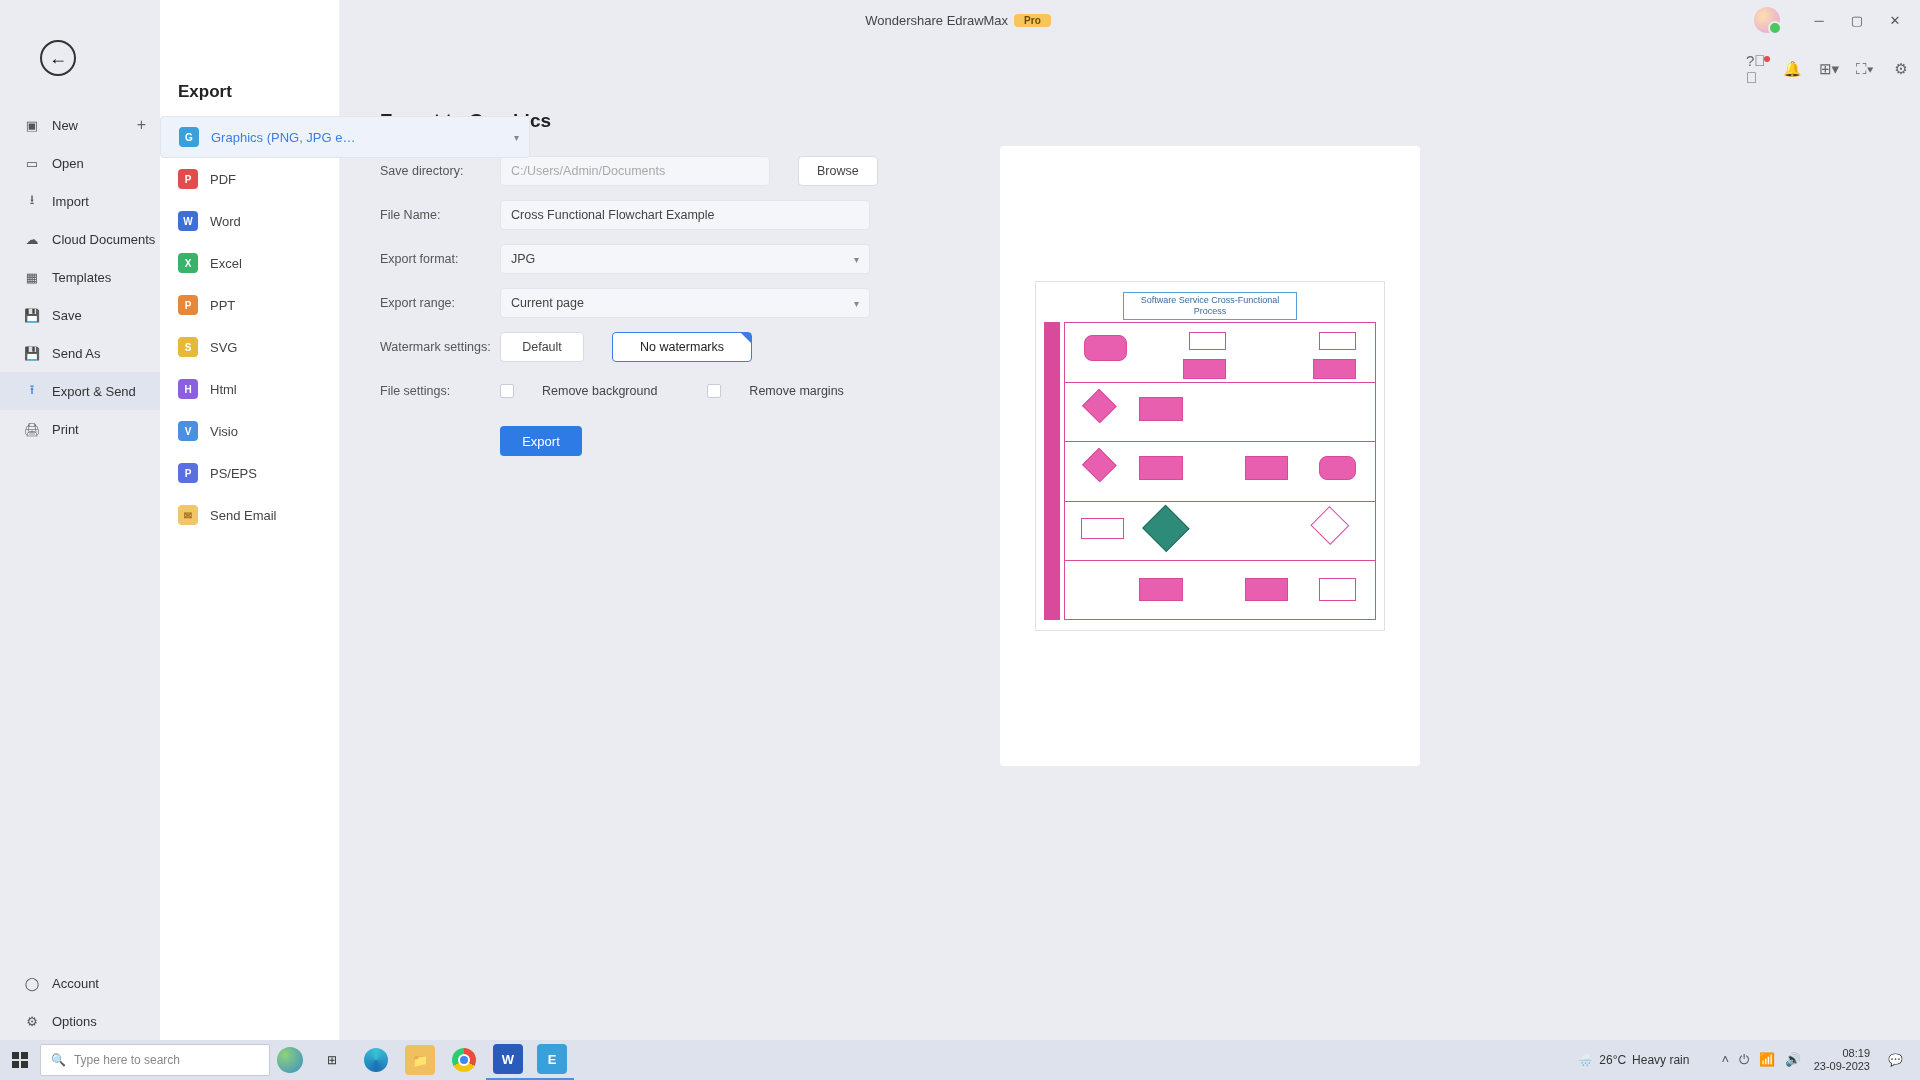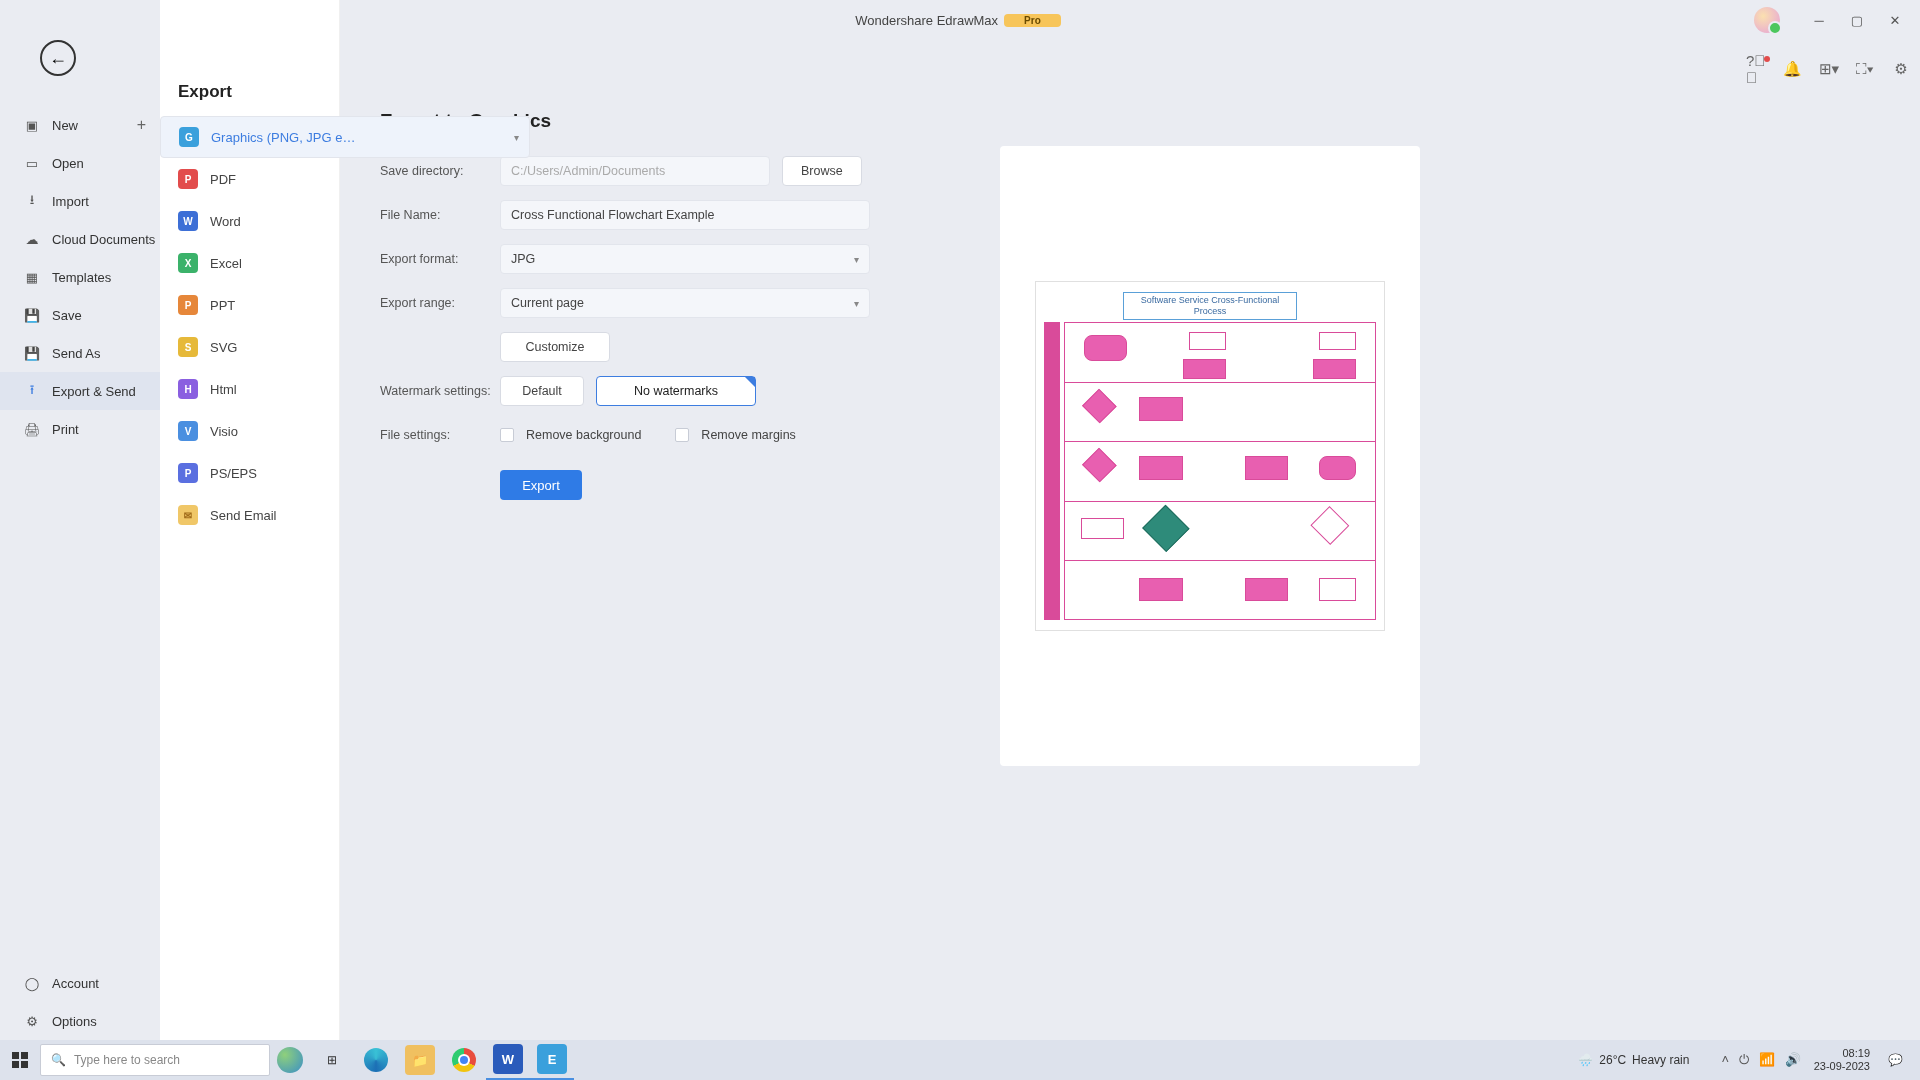--- a/index.html
+++ b/index.html
@@ -3,21 +3,21 @@
 <meta charset="utf-8">
 <style>
 * { margin: 0; padding: 0; box-sizing: border-box; font-family: -apple-system, "Segoe UI", Arial, sans-serif; }
 html, body { width: 1920px; height: 1080px; overflow: hidden; background: #eaecf2; }
 
 .app { width: 1920px; height: 1040px; display: flex; position: relative; }
 
 
 .titlebar { position: absolute; top: 0; left: 0; right: 4px; height: 40px; display: flex; align-items: center; justify-content: center; pointer-events: none; }
 .titlebar .title { font-size: 13px; color: #444; }
-.titlebar .pro { background: #f7c55a; color: #6a4b00; font-size: 10px; border-radius: 4px; padding: 1px 20px; margin-left: 6px; font-weight: 600; }
+.titlebar .pro { background: #f7c55a; color: #6a4b00; font-size: 10px; border-radius: 4px; padding: 1px 10px; margin-left: 6px; font-weight: 600; }
 .winbtns { position: absolute; right: 4px; top: 0; height: 40px; display: flex; align-items: center; gap: 4px; pointer-events: auto; }
 .winbtns .avatar { width: 26px; height: 26px; border-radius: 50%; background: radial-gradient(circle at 35% 35%, #fbe0b0, #e4a0d8); margin-right: 18px; position: relative; }
 .winbtns .avatar::after{content:"";position:absolute;right:-2px;bottom:-2px;width:10px;height:10px;border-radius:50%;background:#4cc75d;border:2px solid #eaecf2;}
 .winbtns .wb { width: 34px; height: 34px; display: flex; align-items: center; justify-content: center; color: #555; font-size: 13px; cursor: pointer; }
 
 .toolbar-icons { position: absolute; right: 8px; top: 58px; display: flex; gap: 14px; align-items: center; }
 .toolbar-icons .ti { width: 22px; height: 22px; color: #666; display: flex; align-items: center; justify-content: center; font-size: 15px; cursor: pointer; position: relative; }
 .toolbar-icons .ti.dot::after{content:"";position:absolute;top:-2px;right:-2px;width:6px;height:6px;border-radius:50%;background:#e24c4c;}
 
 
@@ -36,33 +36,33 @@
 .formats .fi { height: 42px; display: flex; align-items: center; gap: 12px; padding-left: 18px; font-size: 13px; color: #444; cursor: pointer; }
 .formats .fi.sel { background: #eef3fb; color: #3d7de0; }
 .formats .fi .fico { width: 20px; height: 20px; border-radius: 4px; display: inline-flex; align-items: center; justify-content: center; font-size: 10px; color: #fff; font-weight: 700; }
 
 
 .content { flex: 1; background: #eaecf2; padding: 56px 0 0 40px; display: flex; gap: 40px; }
 .form-col { width: 580px; padding-top: 54px; }
 .form-col h2 { font-size: 19px; font-weight: 700; color: #222; margin-bottom: 24px; }
 .row { display: flex; align-items: center; margin-bottom: 14px; min-height: 30px; }
 .row .lbl { width: 120px; font-size: 12.5px; color: #555; }
-.row .val { flex: 1; display: flex; gap: 12px; align-items: center; }
+.row .val { flex: 1; display: flex; gap: 28px; align-items: center; }
 .txt { height: 30px; background: #f4f6fa; border: 1px solid #e2e5ec; border-radius: 4px; padding: 0 10px; font-size: 12.5px; color: #666; display: flex; align-items: center; }
 .txt.w1 { width: 270px; color: #aaa; }
 .txt.w2 { width: 370px; color: #444; }
 .sel { height: 30px; background: #f4f6fa; border: 1px solid #e2e5ec; border-radius: 4px; padding: 0 10px; font-size: 12.5px; color: #444; width: 370px; display: flex; align-items: center; position: relative; cursor: pointer; }
 .sel::after { content: "▾"; position: absolute; right: 10px; color: #888; font-size: 10px; }
 .btn { height: 30px; padding: 0 18px; background: #fff; border: 1px solid #d8dbe3; border-radius: 4px; font-size: 12.5px; color: #444; display: flex; align-items: center; cursor: pointer; }
 .seg { display: flex; gap: 10px; }
 .seg .s { width: 84px; height: 30px; border: 1px solid #d8dbe3; border-radius: 4px; background: #fff; font-size: 12.5px; color: #444; display: flex; align-items: center; justify-content: center; cursor: pointer; position: relative; }
 .seg .s.sel { border-color: #3d7de0; color: #222; }
 .seg .s.sel::after{content:"";position:absolute;top:0;right:0;border-top:10px solid #3d7de0;border-left:10px solid transparent;}
 .seg .s.w2 { width: 104px; }
-.seg .s.w3 { width: 160px; }
+.seg .s.w3 { width: 140px; }
 .chk { width: 14px; height: 14px; border: 1px solid #c8ccd6; border-radius: 2px; background: #fff; display: inline-block; }
 .chklbl { font-size: 12.5px; color: #444; margin-right: 22px; }
 .export-btn { margin-top: 20px; width: 82px; height: 30px; background: #2f7be6; border-radius: 4px; color: #fff; font-size: 13px; display: flex; align-items: center; justify-content: center; cursor: pointer; margin-left: 120px; }
 
 
 .preview { width: 420px; height: 620px; background: #ffffff; border-radius: 4px; margin-top: 90px; display: flex; align-items: center; justify-content: center; }
 .prev-img { width: 350px; height: 350px; background: #fff; border: 1px solid #e0e0e0; position: relative; padding: 14px 14px 14px 30px; }
 .prev-title { position: absolute; top: 10px; left: 50%; transform: translateX(-50%); border: 1px solid #5aa0d8; padding: 2px 14px; font-size: 9px; color: #3a6aa0; text-align:center; background:#fff; line-height:1.2;}
 .lanes { position: absolute; left: 8px; top: 40px; bottom: 10px; width: 16px; background: #d94b9a; }
 .chart-area{position:absolute;left:28px;right:8px;top:40px;bottom:10px;border:1px solid #d94b9a;}
@@ -232,26 +232,20 @@
           </div>
       </div>
 
       <div class="row">
         <div class="lbl">Export range:</div>
         <div class="val">
             <div class="sel">Current page</div>
           </div>
       </div>
 
-      <div class="row">
-        <div class="lbl"></div>
-        <div class="val">
-            <div class="btn" style="width:110px;justify-content:center">Customize</div>
-          </div>
-      </div>
 
       <div class="row">
         <div class="lbl">Watermark settings:</div>
         <div class="val seg">
           <div class="s">Default</div>
           <div class="s sel w3">No watermarks</div>
         </div>
       </div>
 
       <div class="row">

